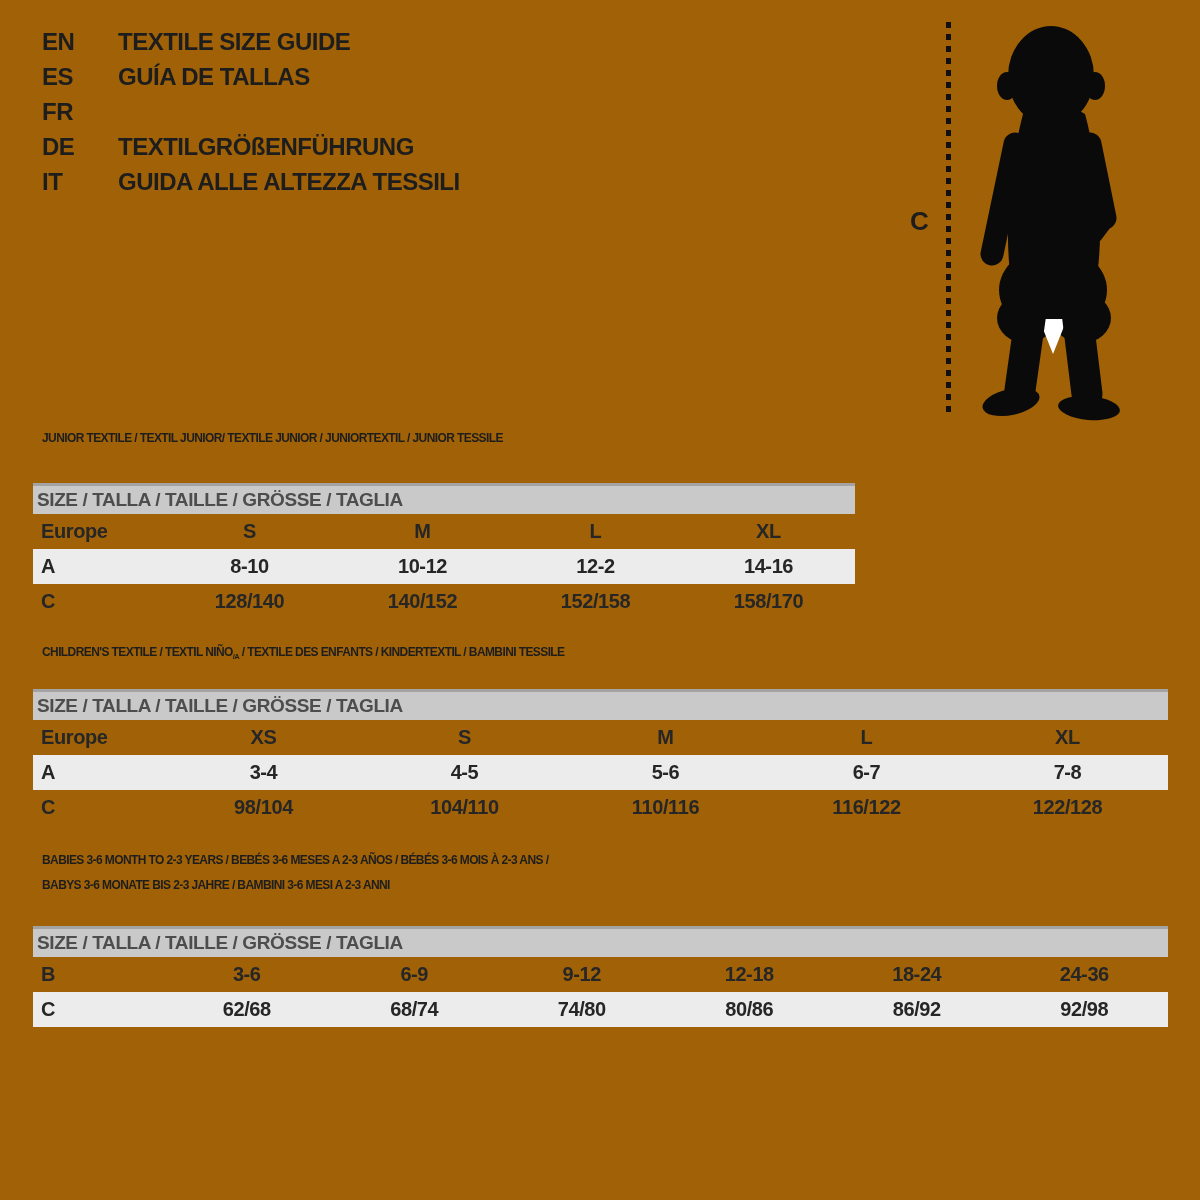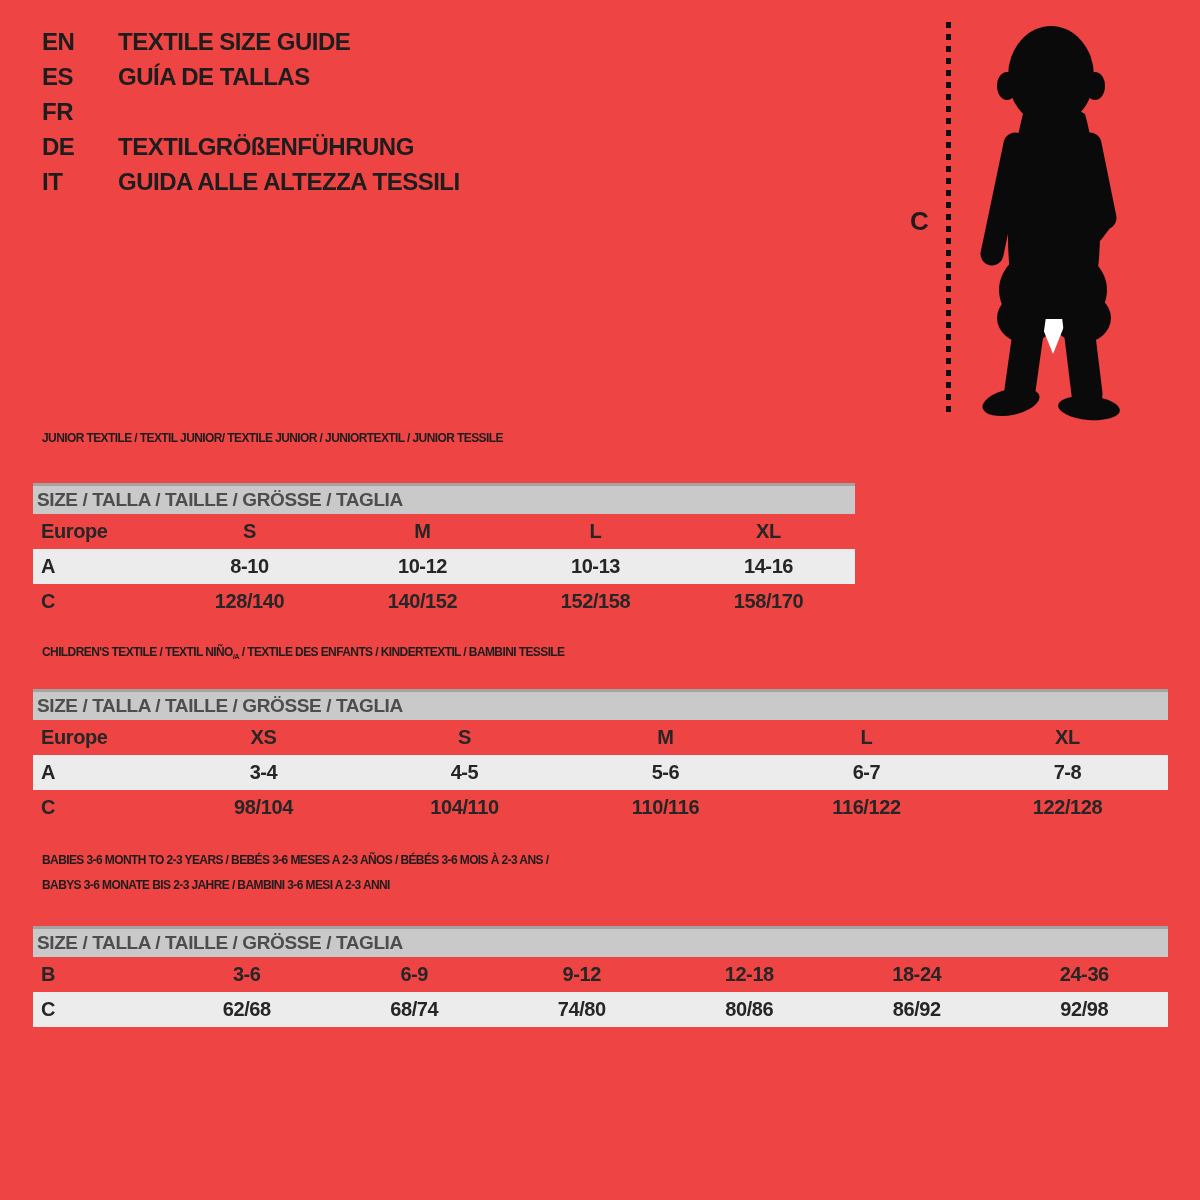--- a/index.html
+++ b/index.html
@@ -1,18 +1,18 @@
 <!DOCTYPE html>
 <html><head>
 <meta charset="utf-8">
 <style>
   * { margin:0; padding:0; box-sizing:border-box; }
   html,body { background:#fff; }
   .page {
-    position:relative; width:1200px; height:1200px; background:#ef4444; overflow:hidden;
+    position:relative; width:1200px; height:1200px; background:#a16207; overflow:hidden;
     font-family:"Liberation Sans", sans-serif; font-weight:700; color:#1d1d1d;
   }
   
   .langs { position:absolute; left:42px; top:24px; }
   .lang-row { display:flex; height:35px; align-items:center; font-size:24px; letter-spacing:-0.5px; }
   .lang-row .code { width:76px; }
   
   .dash-line { position:absolute; left:946px; top:22px; width:5px; height:394px;
     background:repeating-linear-gradient(to bottom, #101010 0 6px, transparent 6px 12px); }
   .fig-label { position:absolute; left:910px; top:206px; font-size:26px; }
@@ -94,21 +94,21 @@
       <div class="lblcell">Europe</div>
       <div class="vcell">S</div>
       <div class="vcell">M</div>
       <div class="vcell">L</div>
       <div class="vcell">XL</div>
     </div>
     <div class="trow shaded">
       <div class="lblcell">A</div>
       <div class="vcell">8-10</div>
       <div class="vcell">10-12</div>
-      <div class="vcell">10-13</div>
+      <div class="vcell">12-2</div>
       <div class="vcell">14-16</div>
     </div>
     <div class="trow">
       <div class="lblcell">C</div>
       <div class="vcell">128/140</div>
       <div class="vcell">140/152</div>
       <div class="vcell">152/158</div>
       <div class="vcell">158/170</div>
     </div>
   </div>

